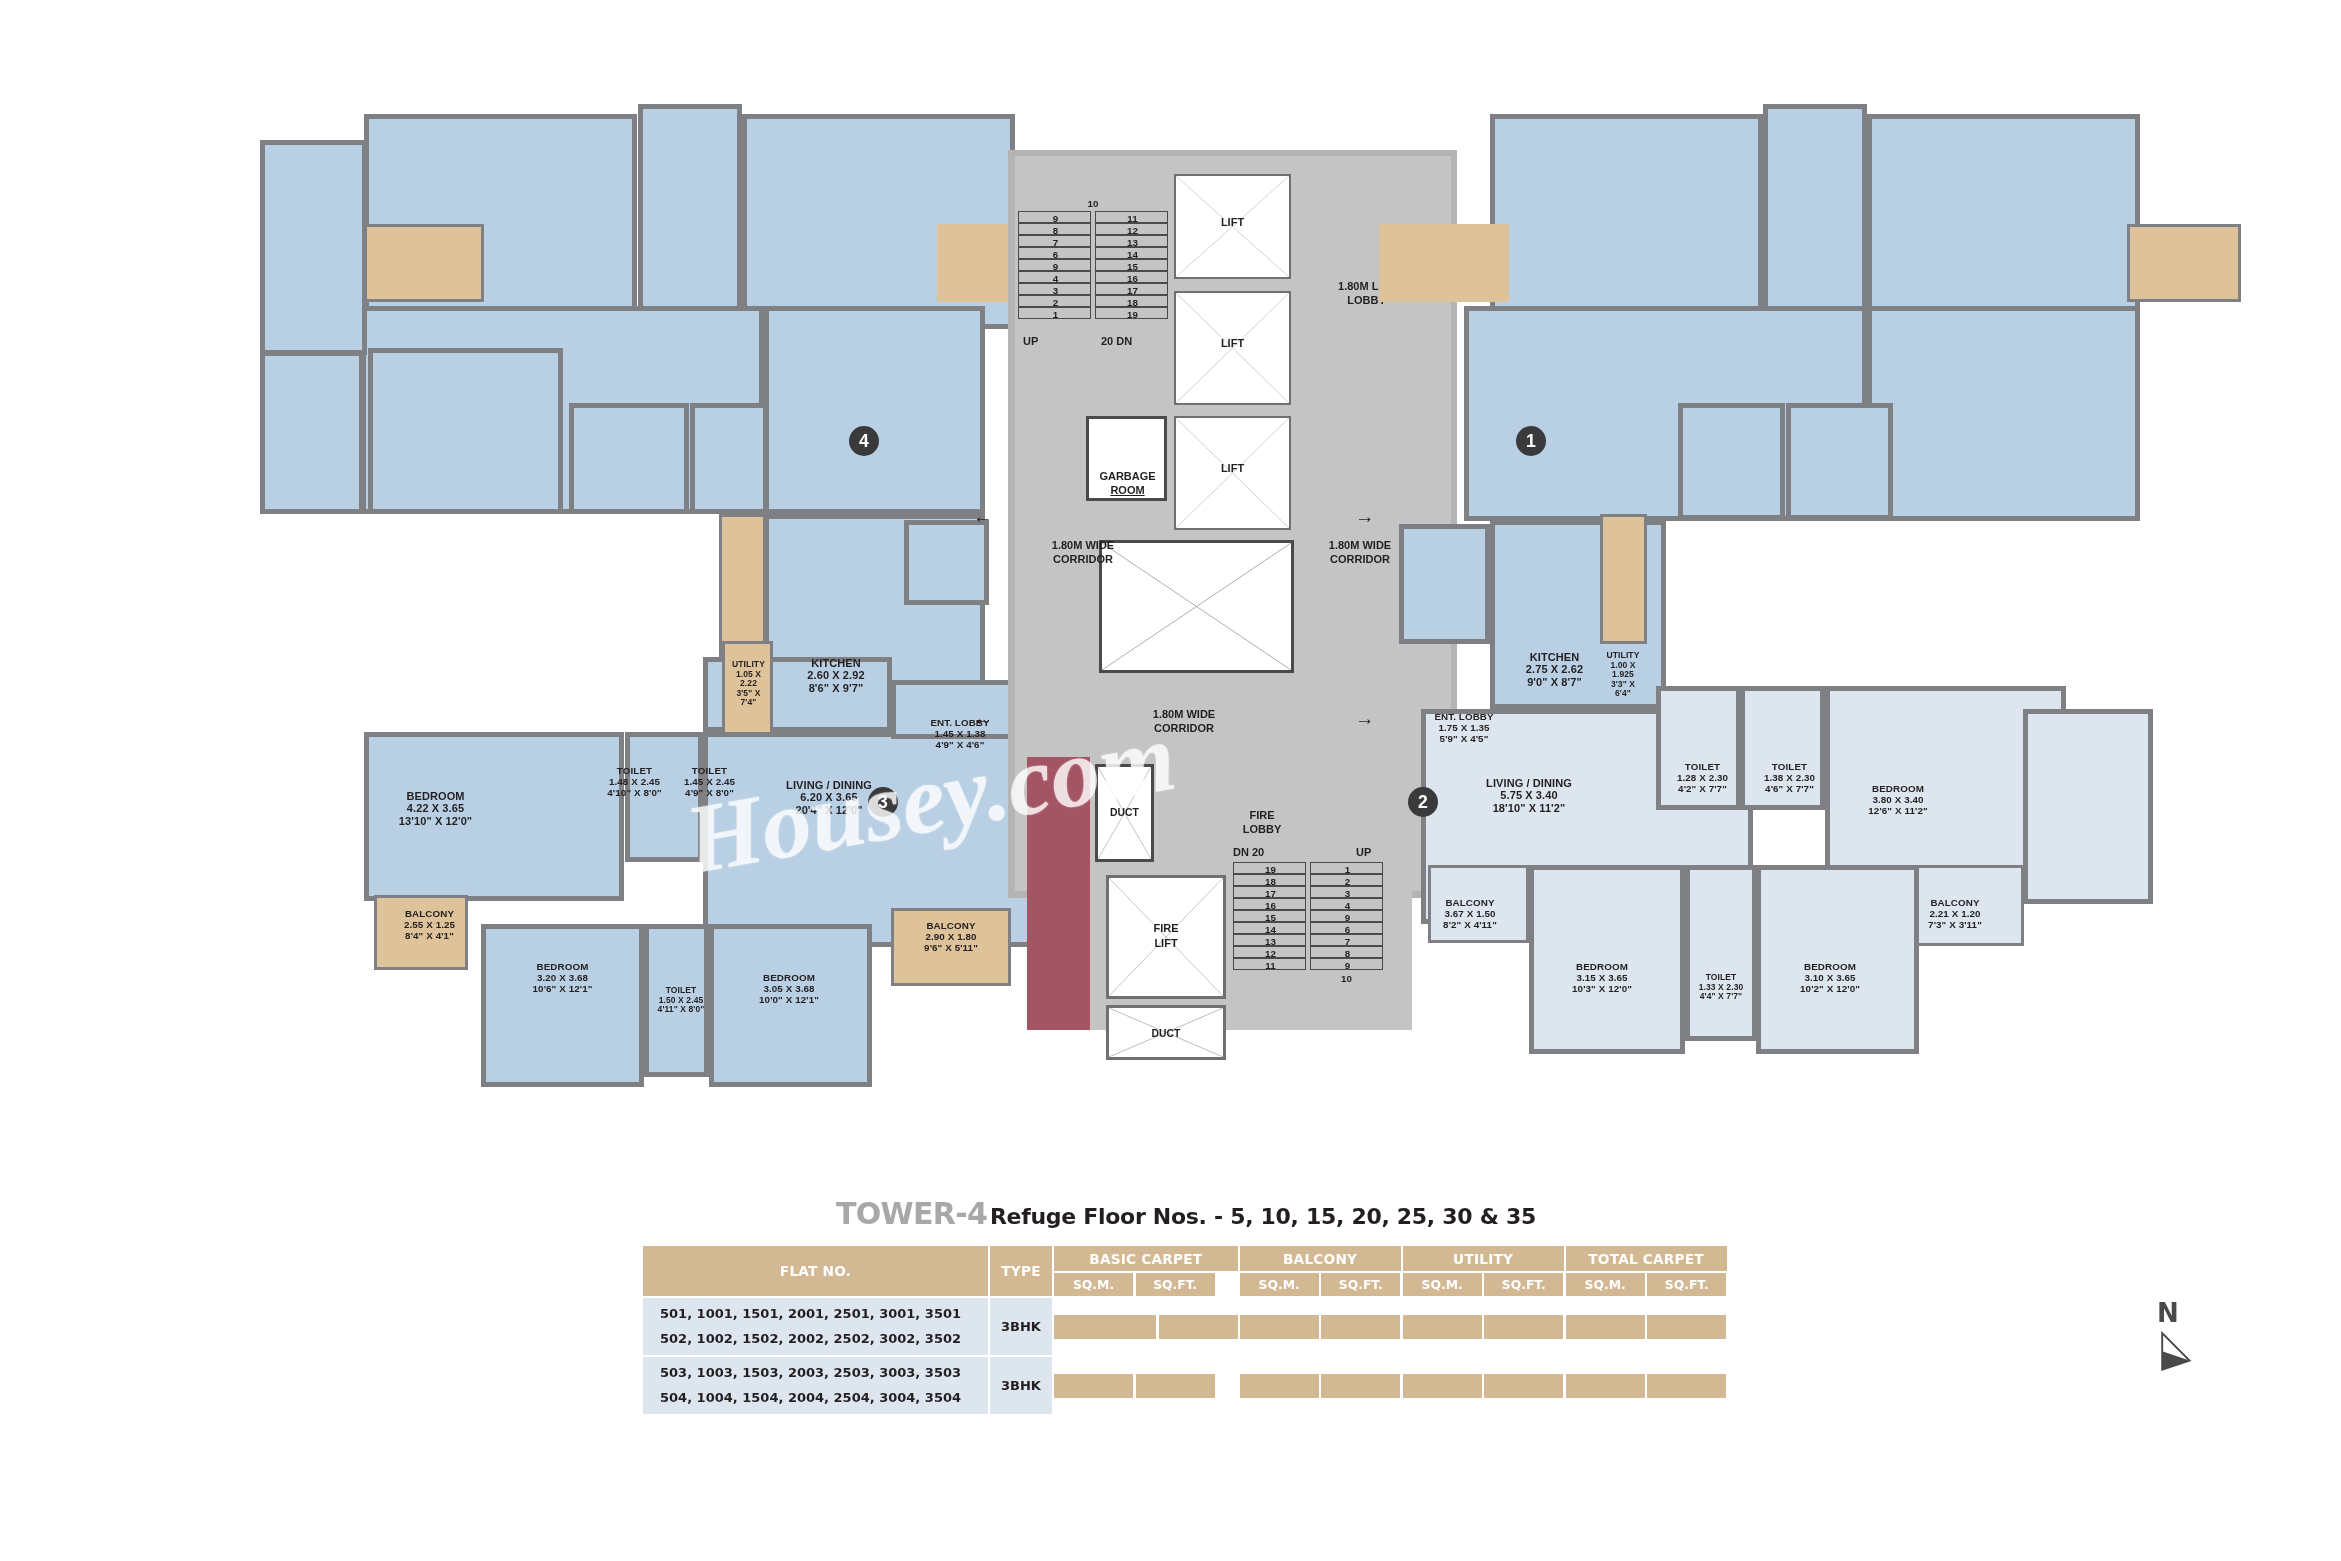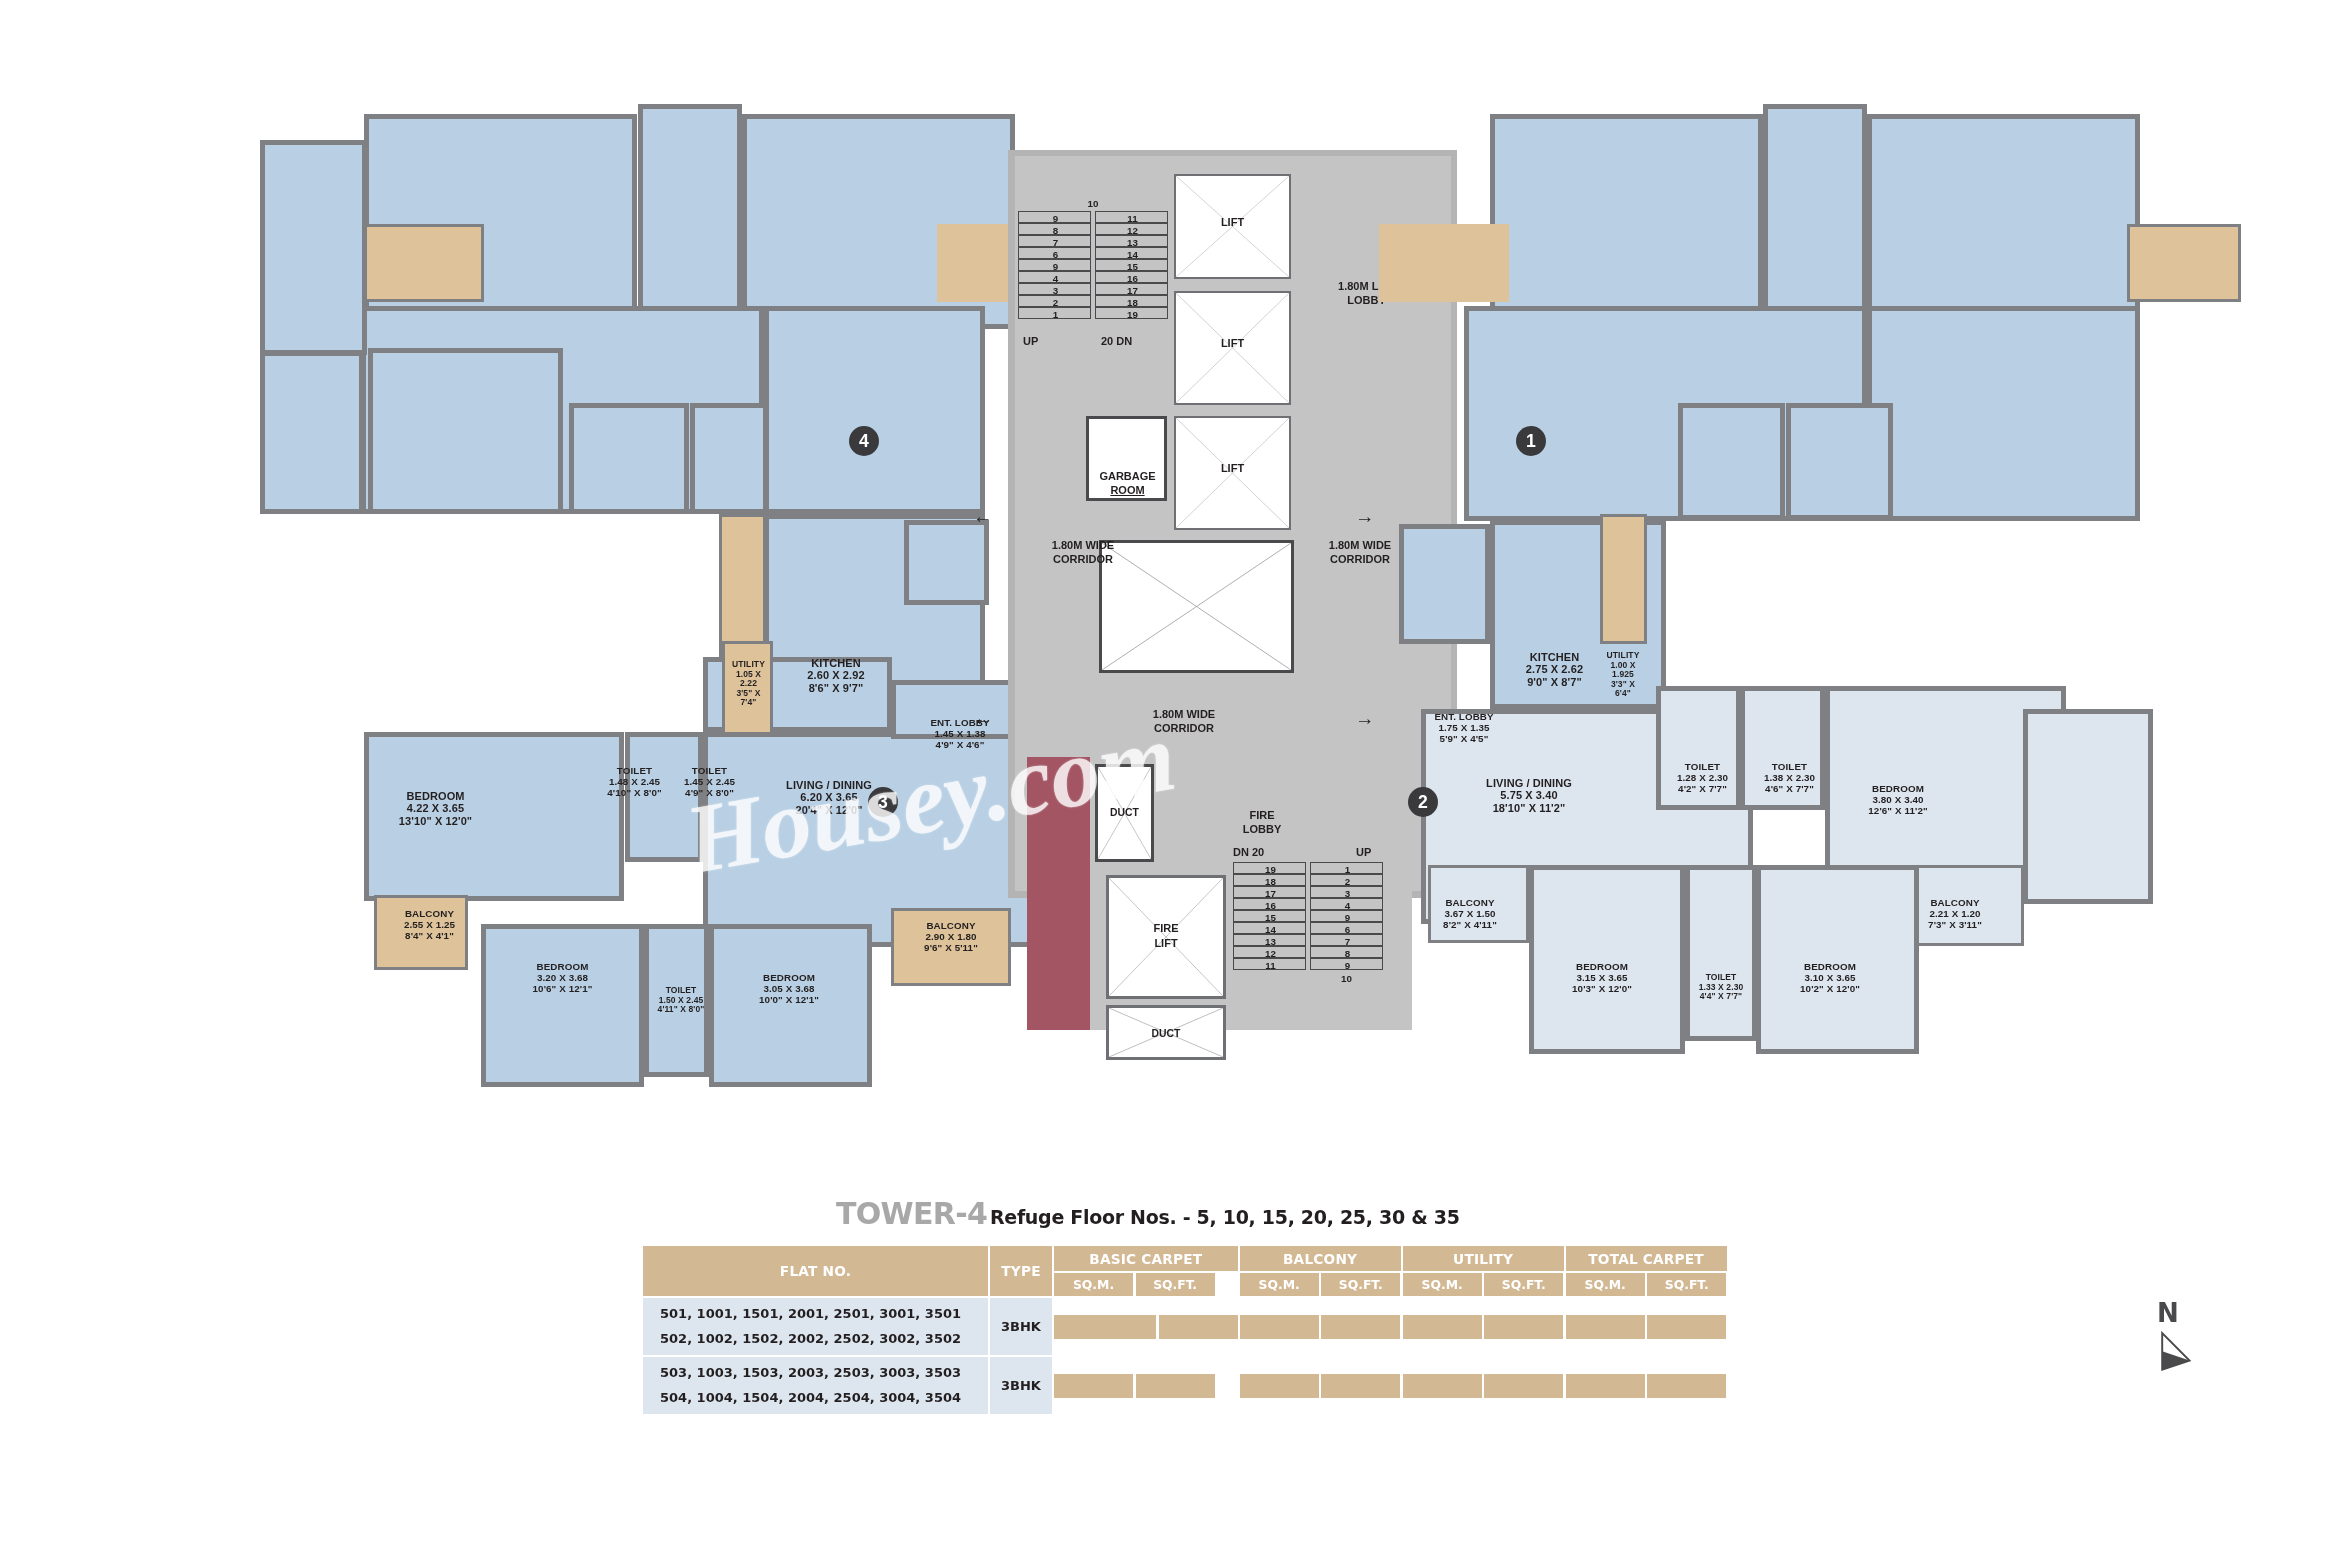--- a/index.html
+++ b/index.html
@@ -51,21 +51,21 @@
 
   
   .wm{position:absolute;font-size:98px;font-weight:700;color:#ffffff;opacity:.82;
       font-family:"Liberation Serif", serif;font-style:italic;
       text-shadow:0 0 2px rgba(255,255,255,.6);pointer-events:none;}
 
   
   #title{position:absolute;left:836px;top:1196px;white-space:nowrap;}
   #title .t1{font-size:30px;font-weight:700;color:#a8a8a8;letter-spacing:-0.7px;
              font-family:"DejaVu Sans", sans-serif;}
-  #title .t2{font-size:19px;font-weight:700;color:#231f20;letter-spacing:-0.3px;
+  #title .t2{font-size:22px;font-weight:700;color:#231f20;letter-spacing:-0.3px;
              font-family:"DejaVu Sans", sans-serif;}
 
   
   #tbl{position:absolute;left:641px;top:1244px;border-collapse:separate;border-spacing:2.6px;}
   #tbl th,#tbl td{padding:0;margin:0;}
   #tbl .hd{background:#d3b894;color:#fff;font-weight:700;text-align:center;
            font-family:"DejaVu Sans", sans-serif;letter-spacing:0.2px;}
   #tbl .hd.big{font-size:13.7px;height:25px;}
   #tbl .cell{background:#dde6ef;color:#231f20;font-weight:700;text-align:center;
              font-family:"DejaVu Sans", sans-serif;font-size:13px;height:57px;}

